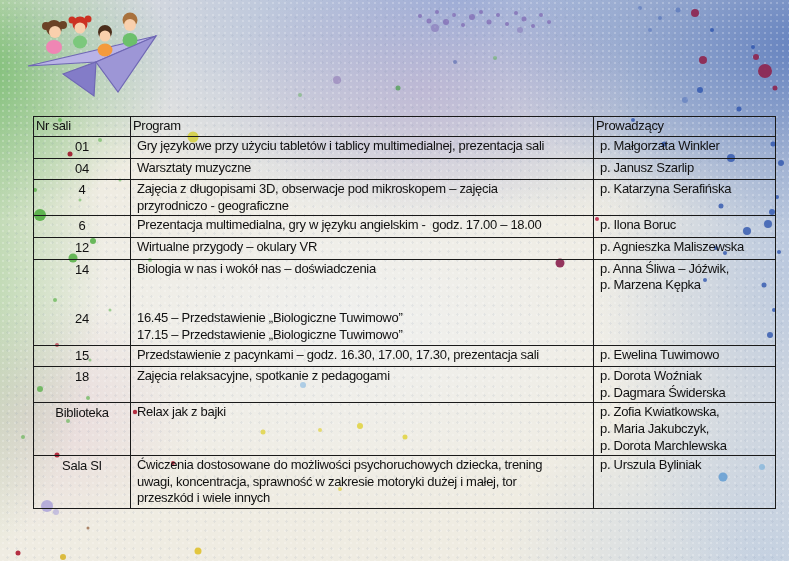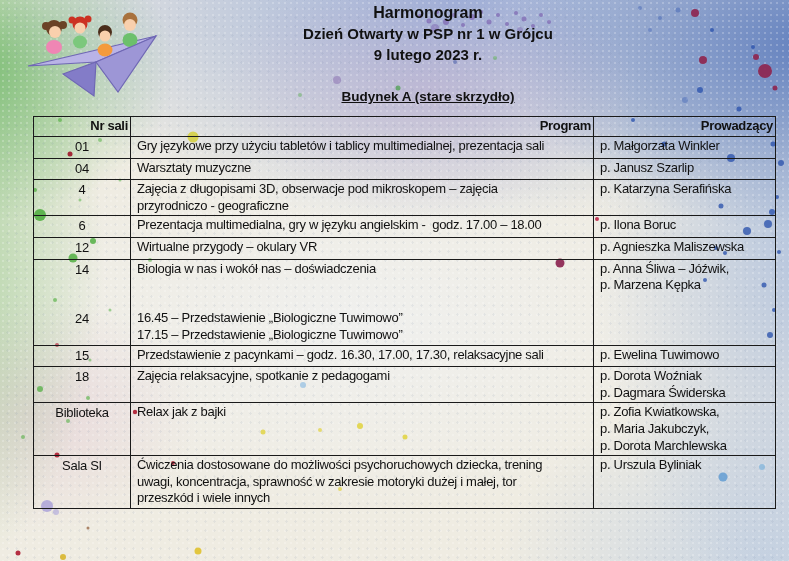--- a/index.html
+++ b/index.html
@@ -36,21 +36,21 @@
   .section{font-size:13.5px;font-weight:bold;text-decoration:underline;margin:23px 0 0 0;line-height:17px;}
   table.schedule{
     position:absolute;left:33px;top:116px;width:742px;
     border-collapse:collapse;table-layout:fixed;
     font-size:13px;letter-spacing:-0.3px;
   }
   .schedule th,.schedule td{
     border:1px solid #1a1a1a;vertical-align:top;overflow:hidden;
     padding:1px 6px 1px 6px;
   }
-  .schedule th{font-weight:bold;text-align:right;padding:1px 2px;height:17px;}
+  .schedule th{font-weight:normal;text-align:left;padding:1px 2px;height:17px;}
   .col-room{width:97px;}
   .col-program{width:463px;}
   .col-leaders{width:182px;}
   td.cell-room{text-align:center;padding:2px 2px;}
   .line{line-height:16.6px;white-space:pre;}
 </style>
 </head>
 <body>
 
 <div class="page">
@@ -191,26 +191,20 @@
       <circle cx="112" cy="16" r="7.5" fill="#a8713c"></circle>
         <circle cx="112" cy="21" r="6" fill="#f9d0ad"></circle>
       <ellipse cx="112" cy="36" rx="7.5" ry="7" fill="#6cc06c"></ellipse>
     </g>
     <g>
       <polygon points="78,58 138,32 100,88" fill="#9d96d6" stroke="#6f67b4" stroke-width="1.2"></polygon>
       <polygon points="45,70 78,58 76,92" fill="#837cc8" stroke="#6f67b4" stroke-width="1.2"></polygon>
     </g>
   </svg>
 
-  <div class="header">
-    <div class="title">Harmonogram</div>
-    <div class="subtitle">Dzień Otwarty w PSP nr 1 w Grójcu</div>
-    <div class="date">9 lutego 2023 r.</div>
-    <div class="section">Budynek A (stare skrzydło)</div>
-  </div>
 
   <table class="schedule">
     <colgroup>
       <col class="col-room">
         <col class="col-program">
         <col class="col-leaders">
     </colgroup>
     <thead>
       <tr>
         <th>Nr sali</th>
@@ -292,21 +286,21 @@
           <td class="cell-leaders">
             <div class="line">p. Anna Śliwa – Jóźwik,</div>
             <div class="line">p. Marzena Kępka</div>
           </td>
         </tr>
         <tr>
           <td class="cell-room">
             <div class="line">15</div>
           </td>
           <td class="cell-program">
-            <div class="line">Przedstawienie z pacynkami – godz. 16.30, 17.00, 17.30, relaksacyjne sali</div>
+            <div class="line">Przedstawienie z pacynkami – godz. 16.30, 17.00, 17.30, prezentacja sali</div>
           </td>
           <td class="cell-leaders">
             <div class="line">p. Ewelina Tuwimowo</div>
           </td>
         </tr>
         <tr>
           <td class="cell-room">
             <div class="line">18</div>
           </td>
           <td class="cell-program">

